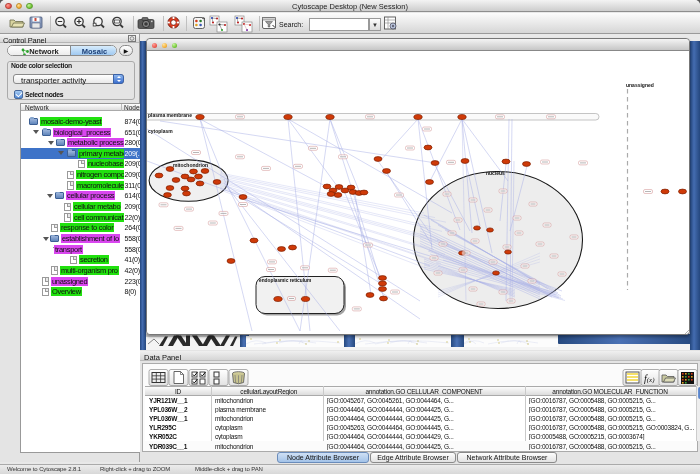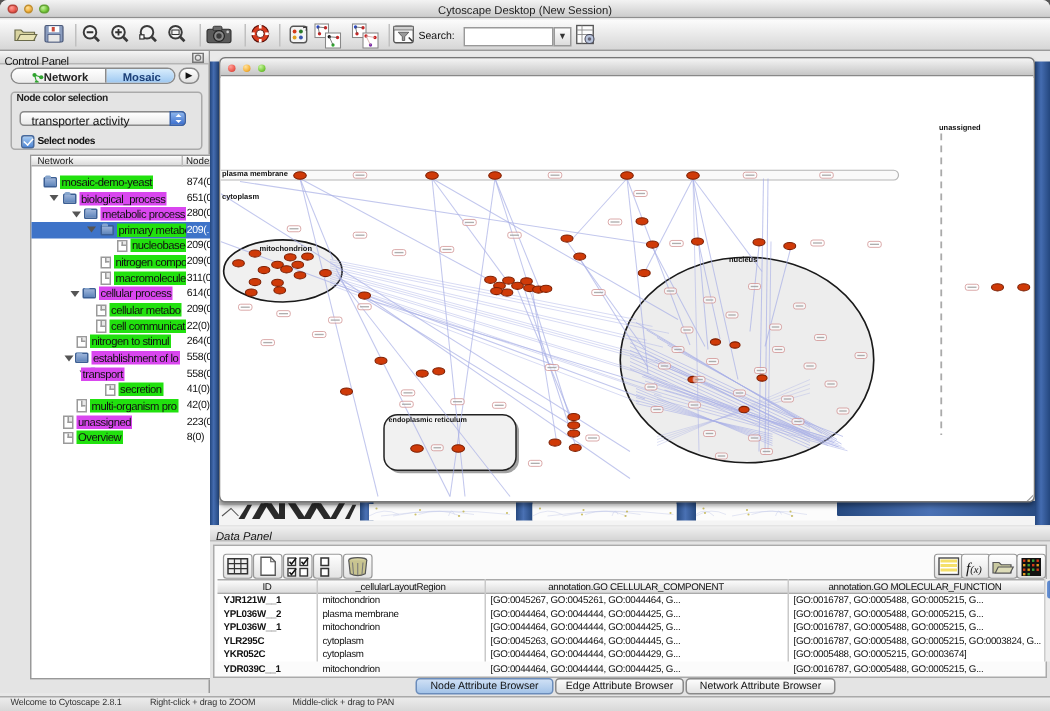--- a/index.html
+++ b/index.html
@@ -61,21 +61,21 @@
 #iwin{position:absolute;left:6px;top:4px;width:544px;height:297px;background:#fff;border:1px solid #777;border-radius:4px 4px 4px 4px;box-shadow:0 2px 3px rgba(0,0,0,0.35);}
 #ititle{position:absolute;left:0;top:0;width:542px;height:12px;background:linear-gradient(#f4f4f4,#c6c6c6);border-bottom:1px solid #888;border-radius:4px 4px 0 0;}
 #ititle .t{position:absolute;left:0;top:2px;width:542px;text-align:center;font-size:7.5px;color:#111;}
 .iball{position:absolute;top:3.5px;width:5px;height:5px;border-radius:50%;}
 #ib1{left:5px;background:radial-gradient(circle at 35% 30%,#ff9f98,#ec5b50 60%,#b73229);}
 #ib2{left:15px;background:radial-gradient(circle at 35% 30%,#ffe3a0,#f6b33c 60%,#c2811a);}
 #ib3{left:25px;background:radial-gradient(circle at 35% 30%,#c9f3a2,#78cb3c 60%,#4e9a1d);}
 #icanvas{position:absolute;left:0;top:13px;width:542px;height:282px;background:#fff;border-radius:0 0 4px 4px;overflow:hidden;}
 
 #dpanel{position:absolute;left:140px;top:350px;width:560px;height:115px;background:#e4e4e4;}
-#dphead{position:absolute;left:0;top:1px;width:560px;height:10px;background:linear-gradient(#f0f0f0,#d5d5d5);border-bottom:1px solid #bbb;font-style:italic;}
+#dphead{position:absolute;left:0;top:1px;width:560px;height:10px;background:linear-gradient(#f0f0f0,#d5d5d5);border-bottom:1px solid #bbb;}
 #dphead span{position:absolute;left:4px;top:1.5px;font-size:7.5px;color:#111;}
 #dpbody{position:absolute;left:2px;top:13px;width:556px;height:89px;background:#fbfbfb;border:1px solid #aaa;}
 
 #dtable{position:absolute;left:2px;top:22px;width:552px;height:55px;background:#fff;}
 #dthead{position:absolute;left:0;top:0;width:552px;height:9.5px;background:linear-gradient(#fcfcfc,#dcdcdc);border-top:1px solid #aaa;border-bottom:1px solid #aaa;font-size:6.5px;color:#111;letter-spacing:-0.2px;}
 .dth{position:absolute;top:1px;text-align:center;overflow:hidden;white-space:nowrap;}
 .dcol{position:absolute;top:0;width:1px;height:55px;background:#c9c9c9;}
 .drow{position:absolute;left:0;width:552px;height:9.5px;font-size:6.5px;color:#111;white-space:nowrap;letter-spacing:-0.2px;}
 .drow div{position:absolute;top:1px;overflow:hidden;white-space:nowrap;}
 .c1{left:4px;width:62px;font-weight:bold;}
@@ -294,21 +294,21 @@
             <div class="lab green" style="left:52px;max-width:51px;overflow:hidden">cellular metabo</div>
             <div class="num" style="">209(0)</div>
           </div>
           <div class="trow" style="top:108.2px">
             <div class="file" style="left:43px"></div>
             <div class="lab green" style="left:52px;max-width:51px;overflow:hidden">cell communicat</div>
             <div class="num" style="">22(0)</div>
           </div>
           <div class="trow" style="top:118.8px">
             <div class="file" style="left:30px"></div>
-            <div class="lab green" style="left:39px;max-width:64px;overflow:hidden">nitrogen to stimul</div>
+            <div class="lab green" style="left:39px;max-width:64px;overflow:hidden">response to color</div>
             <div class="num" style="">264(0)</div>
           </div>
           <div class="trow" style="top:129.5px">
             <div class="arrow" style="left:22px"></div>
             <div class="folder" style="left:29px"></div>
             <div class="lab red" style="left:40px;max-width:63px;overflow:hidden">establishment of lo</div>
             <div class="num" style="">558(0)</div>
           </div>
           <div class="trow" style="top:140.1px">
             <div class="arrow" style="left:32px"></div>

